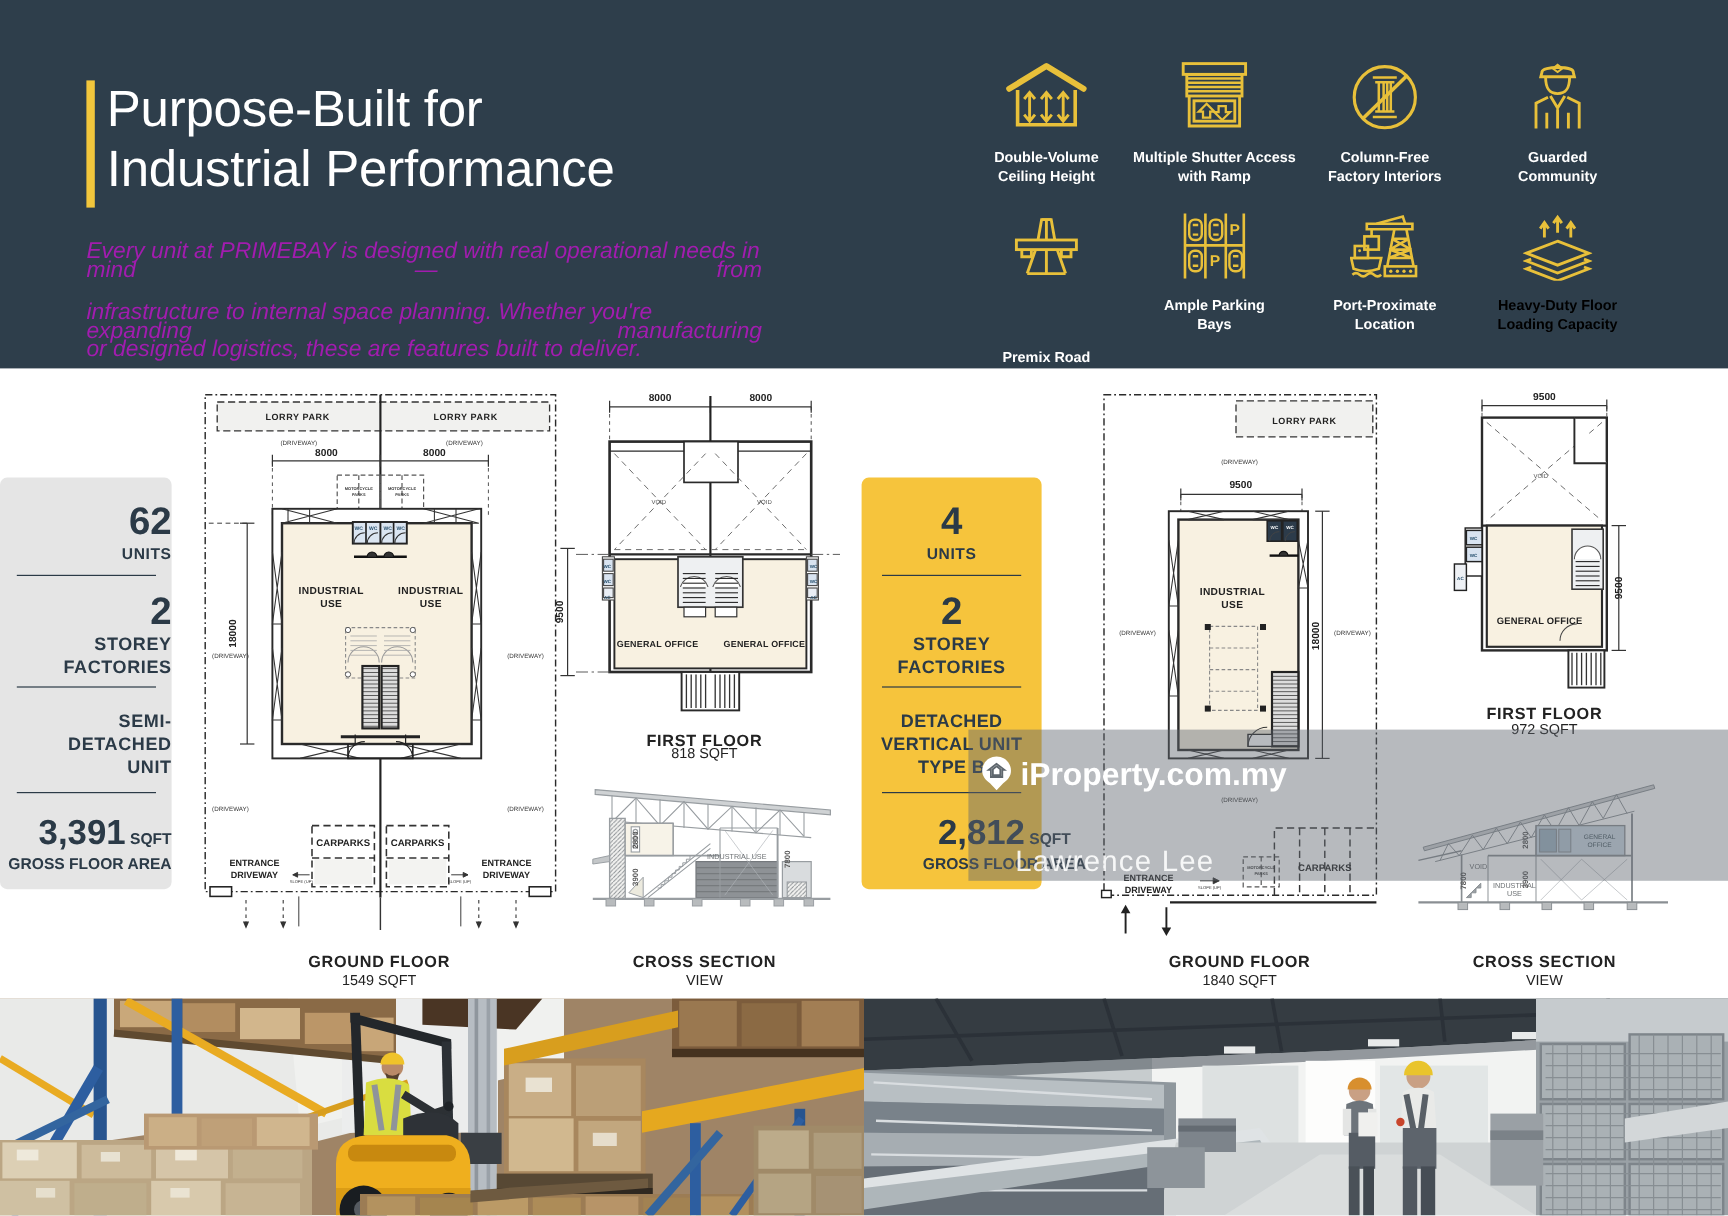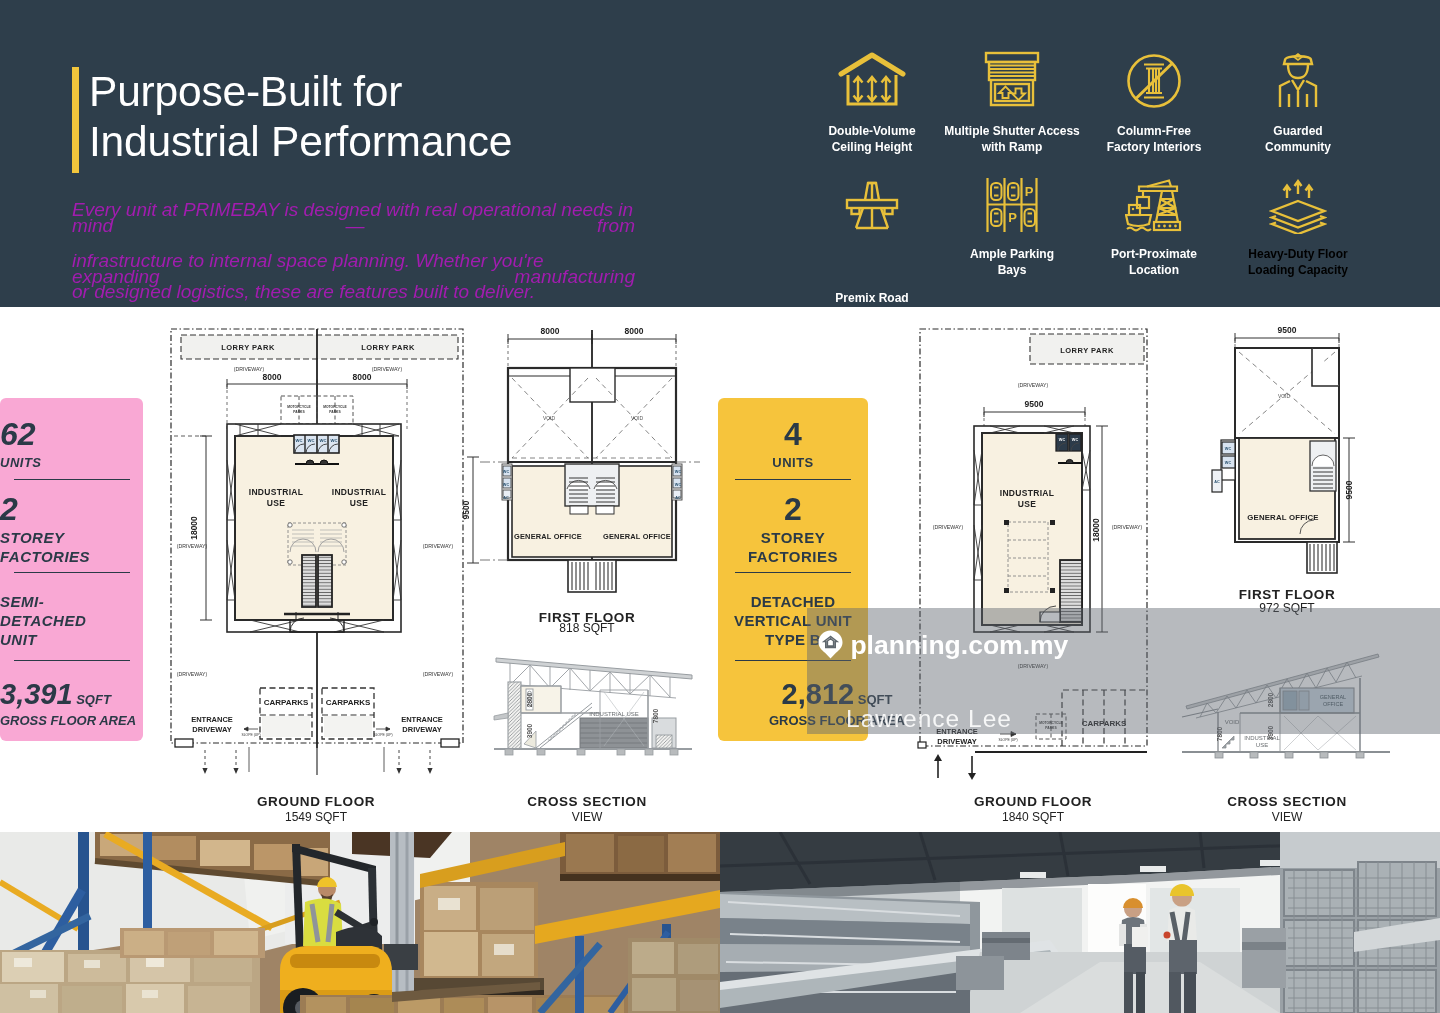--- a/index.html
+++ b/index.html
@@ -762,21 +762,21 @@
         <rect x="1356" y="752" width="8" height="6"></rect>
   </g>
 
   <g fill="#222" stroke="none" text-anchor="middle">
     <text x="1287" y="806" font-size="13.5" font-weight="bold" letter-spacing="0.6">CROSS SECTION</text>
     <text x="1287" y="821" font-size="12">VIEW</text>
   </g>
 </g>
 </svg>
 
-<div class="abs" style="left:0;top:398px;width:143px;height:343px;background:#f9a8d4;border-radius:6px;color:#2b3a47;text-align:left;font-style:italic;">
+<div class="abs" style="left:0;top:398px;width:143px;height:343px;background:#e5e5e5;border-radius:6px;color:#2b3a47;text-align:right;">
 
   <div class="abs" style="left:0;top:18px;width:143px;"><span style="font-size:32px;font-weight:bold;">62</span><br><span style="font-size:13px;font-weight:bold;letter-spacing:0.5px;">UNITS</span></div>
 
   <div class="abs" style="left:14px;top:81px;width:116px;height:0;border-top:1.6px solid #2b3a47;"></div>
 
   <div class="abs" style="left:0;top:93px;width:143px;"><span style="font-size:32px;font-weight:bold;">2</span><br><span style="font-size:15px;font-weight:bold;line-height:19px;letter-spacing:0.5px;">STOREY<br>FACTORIES</span></div>
 
   <div class="abs" style="left:14px;top:174px;width:116px;height:0;border-top:1.6px solid #2b3a47;"></div>
 
   <div class="abs" style="left:0;top:194px;width:143px;font-size:15px;font-weight:bold;line-height:19px;letter-spacing:0.5px;">SEMI-<br>DETACHED<br>UNIT</div>
@@ -803,21 +803,21 @@
   <div class="abs" style="left:0;top:280px;width:150px;padding-left:44px;"><span style="font-size:29px;font-weight:bold;">2,812</span><span style="font-size:13px;font-weight:bold;"> SQFT</span><br><span style="font-size:13px;font-weight:bold;white-space:nowrap;">GROSS FLOOR AREA</span></div>
 </div>
 
 <div class="abs" style="left:807px;top:608px;width:633px;height:126px;background:rgba(95,103,110,0.45);"></div>
 
 <div class="abs" style="left:818px;top:630px;height:34px;color:#ffffff;font-size:26.5px;font-weight:bold;">
   <svg width="25" height="29" viewBox="0 0 50 58" style="vertical-align:-4px;">
       <path d="M25 1 C11.7 1 1 11.5 1 24.5 C1 34 7 40 14 45.5 L25 57 L36 45.5 C43 40 49 34 49 24.5 C49 11.5 38.3 1 25 1 Z" fill="#ffffff"></path>
       <path d="M25 13 L12 23 L15.5 23 L15.5 35 L34.5 35 L34.5 23 L38 23 Z M25 17.2 L31.2 22 L31.2 31.8 L18.8 31.8 L18.8 22 Z" fill="none" stroke="#5f676e" stroke-width="3"></path>
     </svg>
-  <span style="vertical-align:top;">planning.com.my</span>
+  <span style="vertical-align:top;">iProperty.com.my</span>
 </div>
 
 <div class="abs" style="left:846px;top:681px;color:rgba(255,255,255,0.88);font-size:24.5px;font-weight:400;letter-spacing:1px;margin-top:24px;">Lawrence Lee</div>
 
 <svg class="abs" style="left:0;top:832px;" width="720" height="181" viewBox="0 0 720 181">
 
   <rect x="0" y="0" width="720" height="181" fill="#9f8466"></rect>
 
   <polygon points="0,0 300,0 300,110 260,120 180,105 0,132" fill="#e9eae8"></polygon>
 

